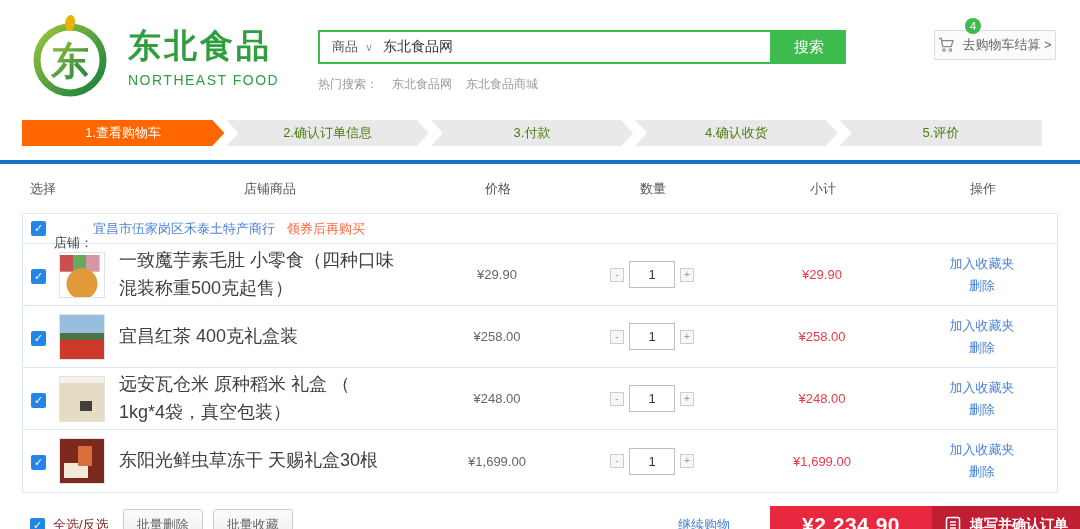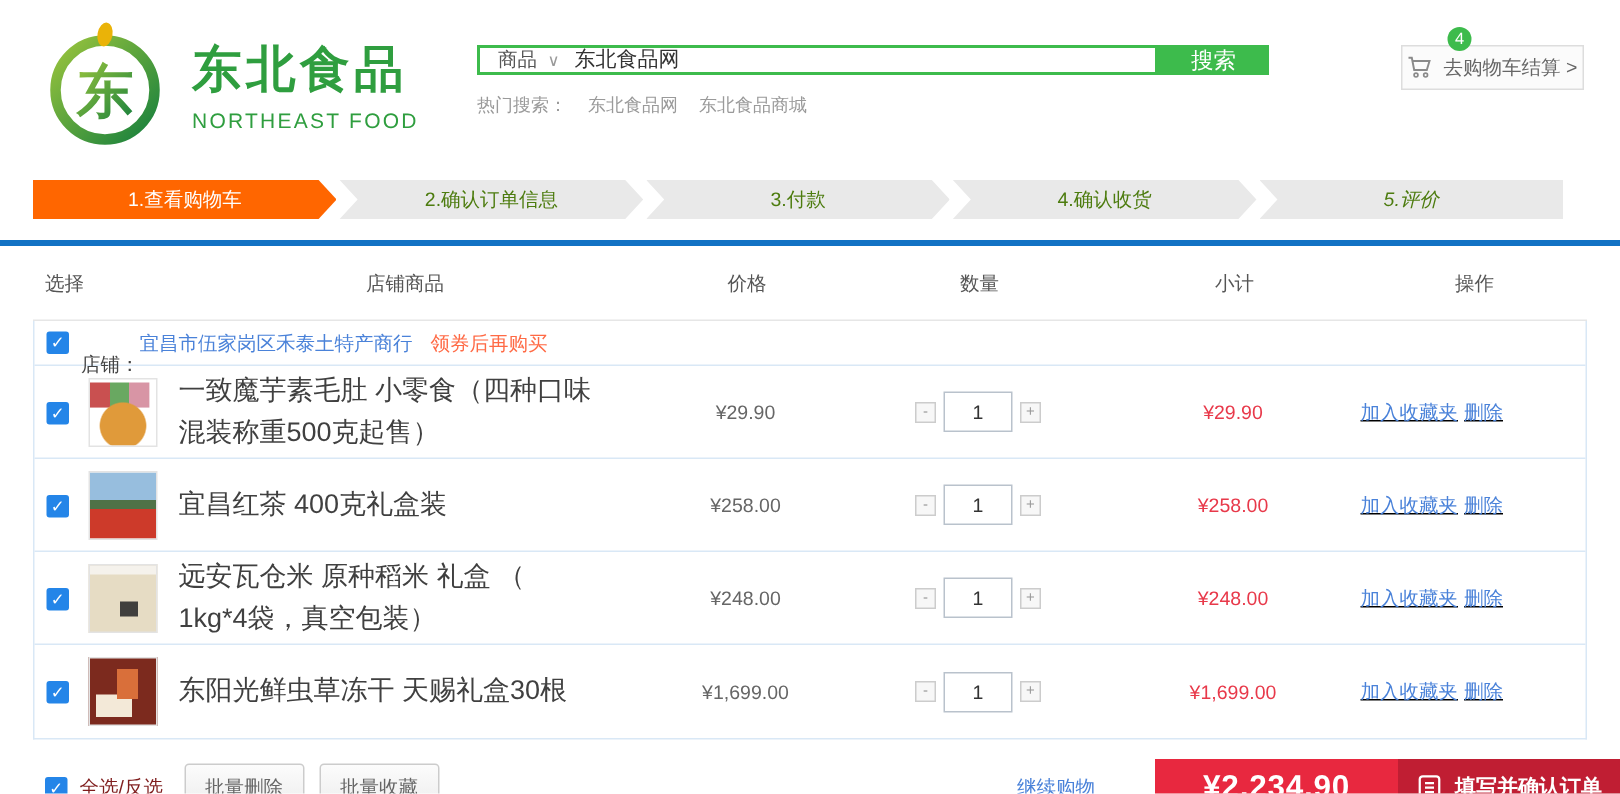--- a/index.html
+++ b/index.html
@@ -7,21 +7,21 @@
               font-family:"Liberation Sans", sans-serif; }
   a { text-decoration:none; cursor:pointer; }
 
   
   .topbar { position:relative; height:112px; background:#fff; }
   .logo { position:absolute; left:26px; top:12px; display:flex; align-items:center; gap:14px; }
   .logo-cn { font-size:33px; font-weight:bold; color:#2f9e3f; letter-spacing:3px; }
   .logo-en { font-size:14px; color:#2f9e3f; letter-spacing:1.5px; margin-top:3px; }
 
   .search-area { position:absolute; left:318px; top:30px; width:528px; }
-  .search-box { display:flex; height:20px; }
+  .search-box { display:flex; height:34px; }
   .search-field { display:flex; align-items:center; flex:1; border:2px solid #3dbb4c; background:#fff; }
   .cat { display:flex; align-items:center; gap:7px; padding:0 10px 0 12px; font-size:13px; color:#555; cursor:pointer; white-space:nowrap; }
   .cat .chev { color:#999; font-size:11px; }
   .search-field input { flex:1; border:none; outline:none; font-size:14px; color:#333; height:100%; }
   .search-btn { width:74px; border:none; background:#3dbb4c; color:#fff; font-size:15px; cursor:pointer;
                 font-family:"Liberation Sans", sans-serif; }
   .hot { margin-top:12px; font-size:12px; color:#9a9a9a; }
   .hot a { color:#9a9a9a; margin-left:14px; }
 
   .cart-btn { position:absolute; right:24px; top:30px; width:122px; height:30px; border:1px solid #ddd;
@@ -29,21 +29,21 @@
               font-size:13px; color:#666; cursor:pointer; }
   .badge { position:absolute; top:-13px; left:30px; min-width:16px; height:16px; border-radius:50%;
            background:#3dbb4c; color:#fff; font-size:11px; display:flex; align-items:center; justify-content:center; }
 
   
   .steps { margin:8px 22px 0; display:flex; height:26px; }
   .step { flex:1; display:flex; align-items:center; justify-content:center; background:#e9e9e9;
           color:#4d7c0f; font-size:13px; margin-right:2px; }
   .step.first  { clip-path:polygon(0 0, calc(100% - 12px) 0, 100% 50%, calc(100% - 12px) 100%, 0 100%); }
   .step.mid    { clip-path:polygon(0 0, calc(100% - 12px) 0, 100% 50%, calc(100% - 12px) 100%, 0 100%, 12px 50%); }
-  .step.last   { clip-path:polygon(0 0, 100% 0, 100% 100%, 0 100%, 12px 50%); margin-right:16px;font-style:italic; }
+  .step.last   { clip-path:polygon(0 0, 100% 0, 100% 100%, 0 100%, 12px 50%); margin-right:16px; }
   .step.active { background:#ff6600; color:#fff; }
 
   .blue-divider { height:4px; background:#1272c4; margin-top:14px; }
 
   
   .cart-table { margin:0 22px; }
   .thead { display:grid; grid-template-columns:90px 1fr 140px 170px 170px 150px; align-items:center;
            height:50px; border-bottom:1px solid #e6e6e6; font-size:13px; color:#555; }
   .thead .h-select { padding-left:8px; }
   .thead .h-center { text-align:center; }
@@ -76,21 +76,21 @@
            background-size:14px 20px, 24px 15px; background-position:60% 28%, 18% 82%; }
   .c-title { padding-right:30px; }
   .plink { color:#404040; font-size:18px; line-height:1.55; display:block; }
   .c-price { text-align:center; font-size:13px; color:#666; }
   .c-qty { display:flex; align-items:center; justify-content:center; gap:5px; }
   .stepbtn { width:14px; height:14px; border:1px solid #ccc; background:#f7f7f7; color:#999; font-size:10px;
              line-height:1; cursor:pointer; padding:0; font-family:"Liberation Sans", sans-serif; }
   .qtyinput { width:46px; height:27px; border:1px solid #b9c2cc; text-align:center; font-size:13px;
               color:#333; outline:none; font-family:"Liberation Sans", sans-serif; }
   .c-sub { text-align:center; font-size:13px; color:#e8394a; }
-  .c-act { display:flex; flex-direction:row; align-items:center; gap:4px;text-decoration:underline; }
+  .c-act { display:flex; flex-direction:column; align-items:center; gap:4px; }
   .c-act a { color:#4a82d9; font-size:13px; }
 
   
   .cart-footer { position:relative; margin-top:13px; height:38px; padding-left:30px;
                  display:flex; align-items:center; }
   .sel-label { font-size:13px; color:#7f1d1d; margin:0 4px 0 8px; }
   .gray-btn { margin-left:10px; padding:6px 13px; border:1px solid #ccc; border-radius:3px;
               background:linear-gradient(#fcfcfc,#ececec); color:#666; font-size:13px; cursor:pointer;
               font-family:"Liberation Sans", sans-serif; }
   .footer-right { position:absolute; right:0; top:0; height:38px; display:flex; align-items:center; }

